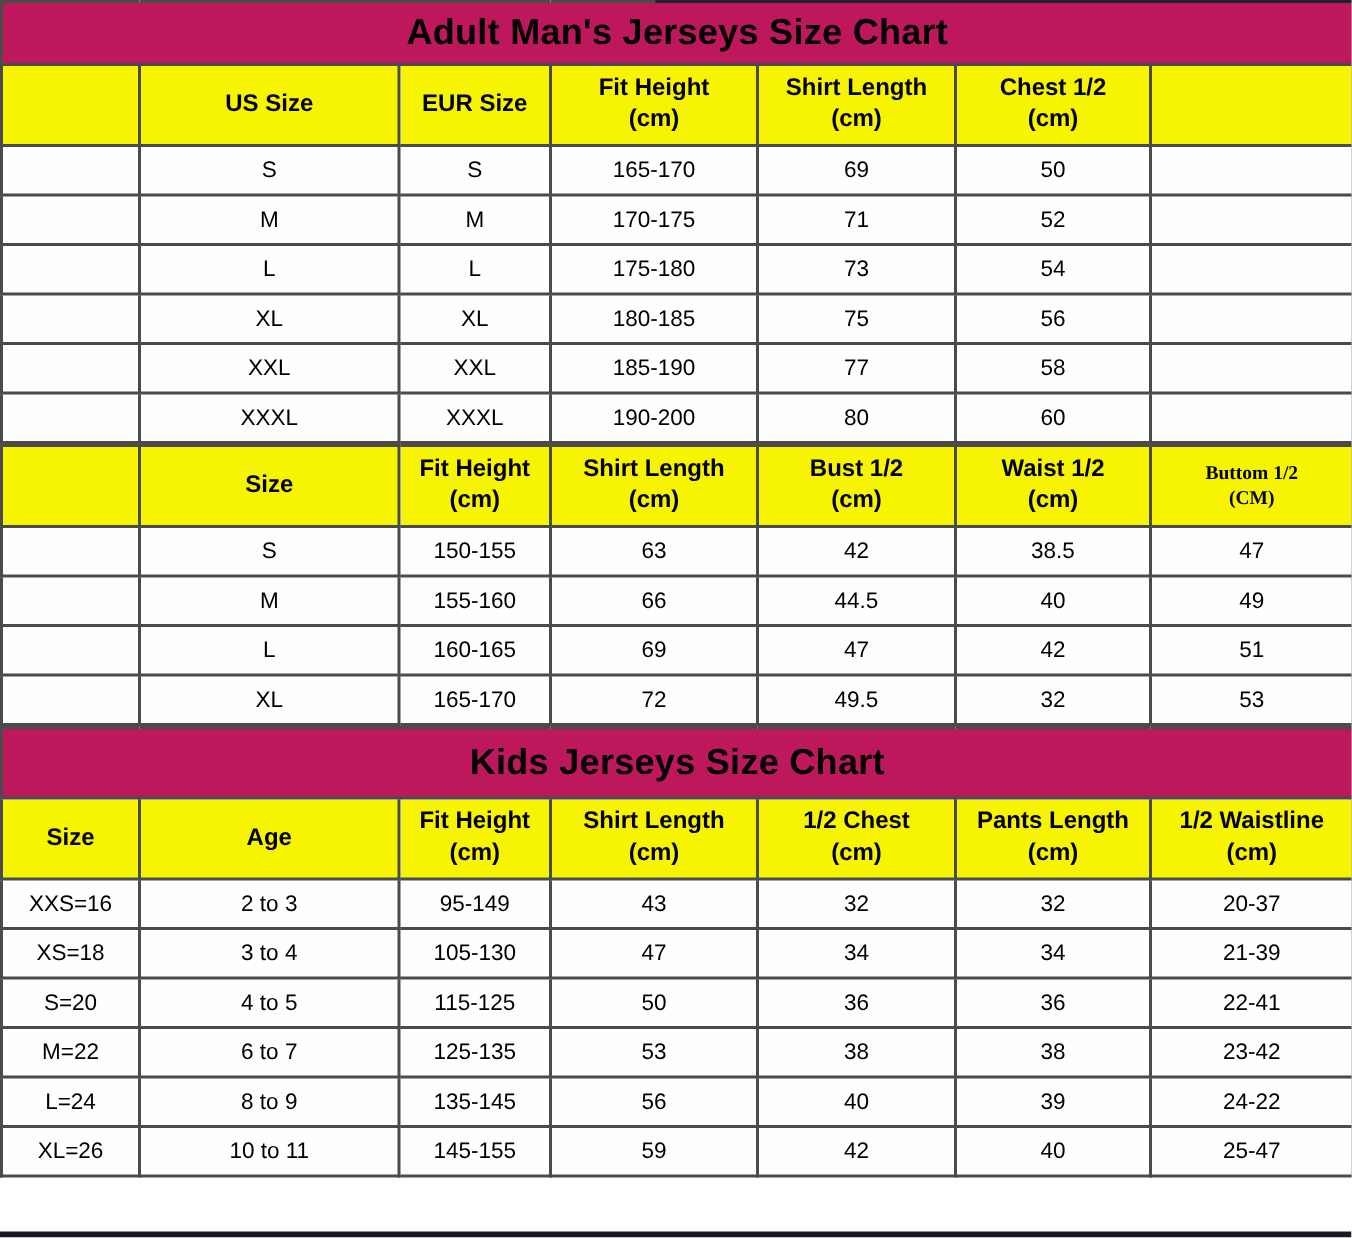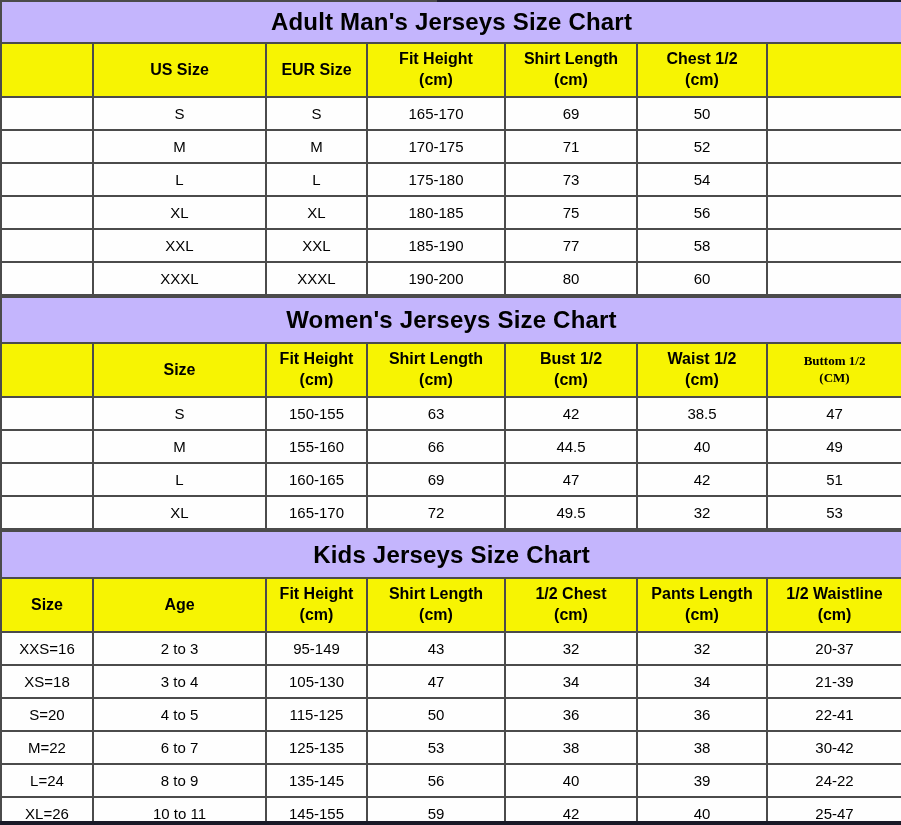--- a/index.html
+++ b/index.html
@@ -17,21 +17,21 @@
     width: 901px;
   }
   th, td {
     border: 2px solid #4b4b4b;
     text-align: center;
     vertical-align: middle;
     padding: 0;
     overflow: hidden;
   }
   .title-cell {
-    background: #c4b5fd;
+    background: #be185d;
     font-size: 24px;
     font-weight: bold;
     letter-spacing: 0.2px;
   }
   .h-mens  .title-cell { height: 40px; }
   .h-wom   .title-cell { height: 44px; }
   .h-kids  .title-cell { height: 45px; }
   th {
     background: #f7f402;
     font-size: 16px;
@@ -152,23 +152,20 @@
   <colgroup>
     <col style="width:92px">
       <col style="width:173px">
       <col style="width:101px">
     <col style="width:138px">
       <col style="width:132px">
       <col style="width:130px">
     <col style="width:135px">
   </colgroup>
   <tbody>
-      <tr class="h-wom">
-    <td class="title-cell" colspan="7">Women's Jerseys Size Chart</td>
-  </tr>
   <tr>
     <th></th>
     <th>Size</th>
     <th>Fit Height
 (cm)</th>
     <th>Shirt Length
 (cm)</th>
     <th>Bust 1/2
 (cm)</th>
     <th>Waist 1/2
@@ -270,21 +267,21 @@
     <td class="data">36</td>
     <td class="data">22-41</td>
   </tr>
   <tr>
     <td class="data">M=22</td>
     <td class="data">6 to 7</td>
     <td class="data">125-135</td>
     <td class="data">53</td>
     <td class="data">38</td>
     <td class="data">38</td>
-    <td class="data">30-42</td>
+    <td class="data">23-42</td>
   </tr>
   <tr>
     <td class="data">L=24</td>
     <td class="data">8 to 9</td>
     <td class="data">135-145</td>
     <td class="data">56</td>
     <td class="data">40</td>
     <td class="data">39</td>
     <td class="data">24-22</td>
   </tr>

